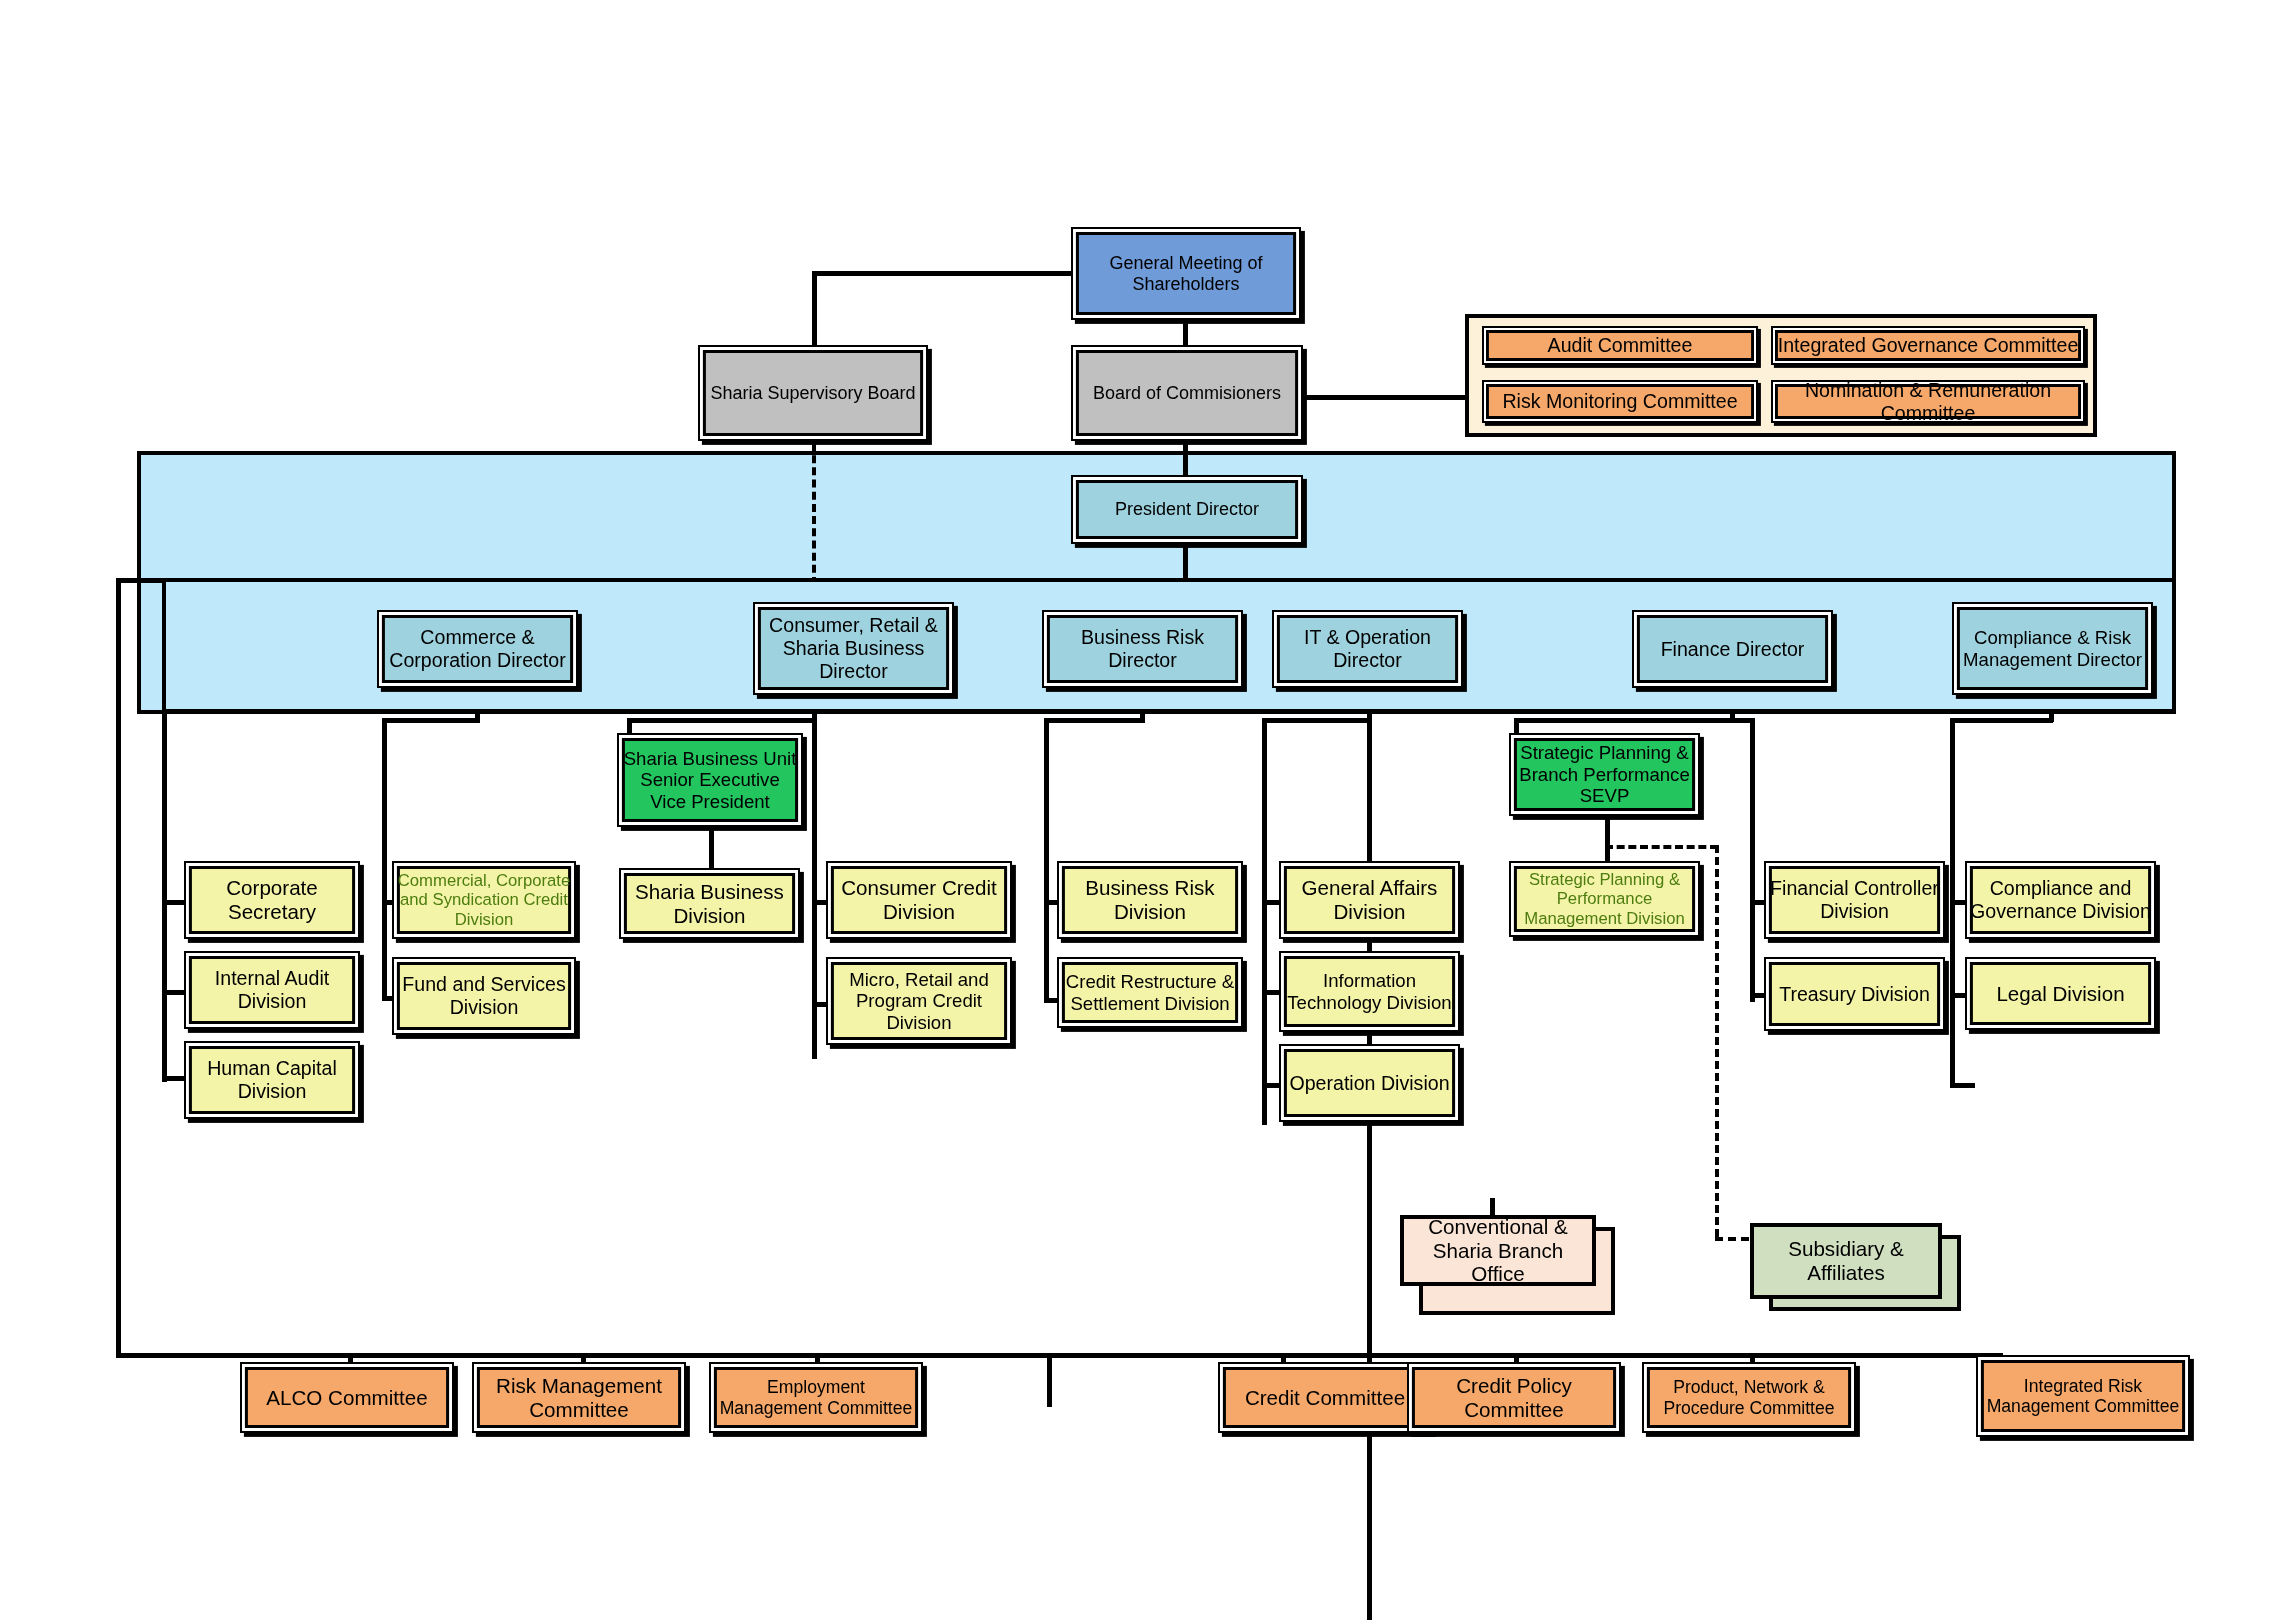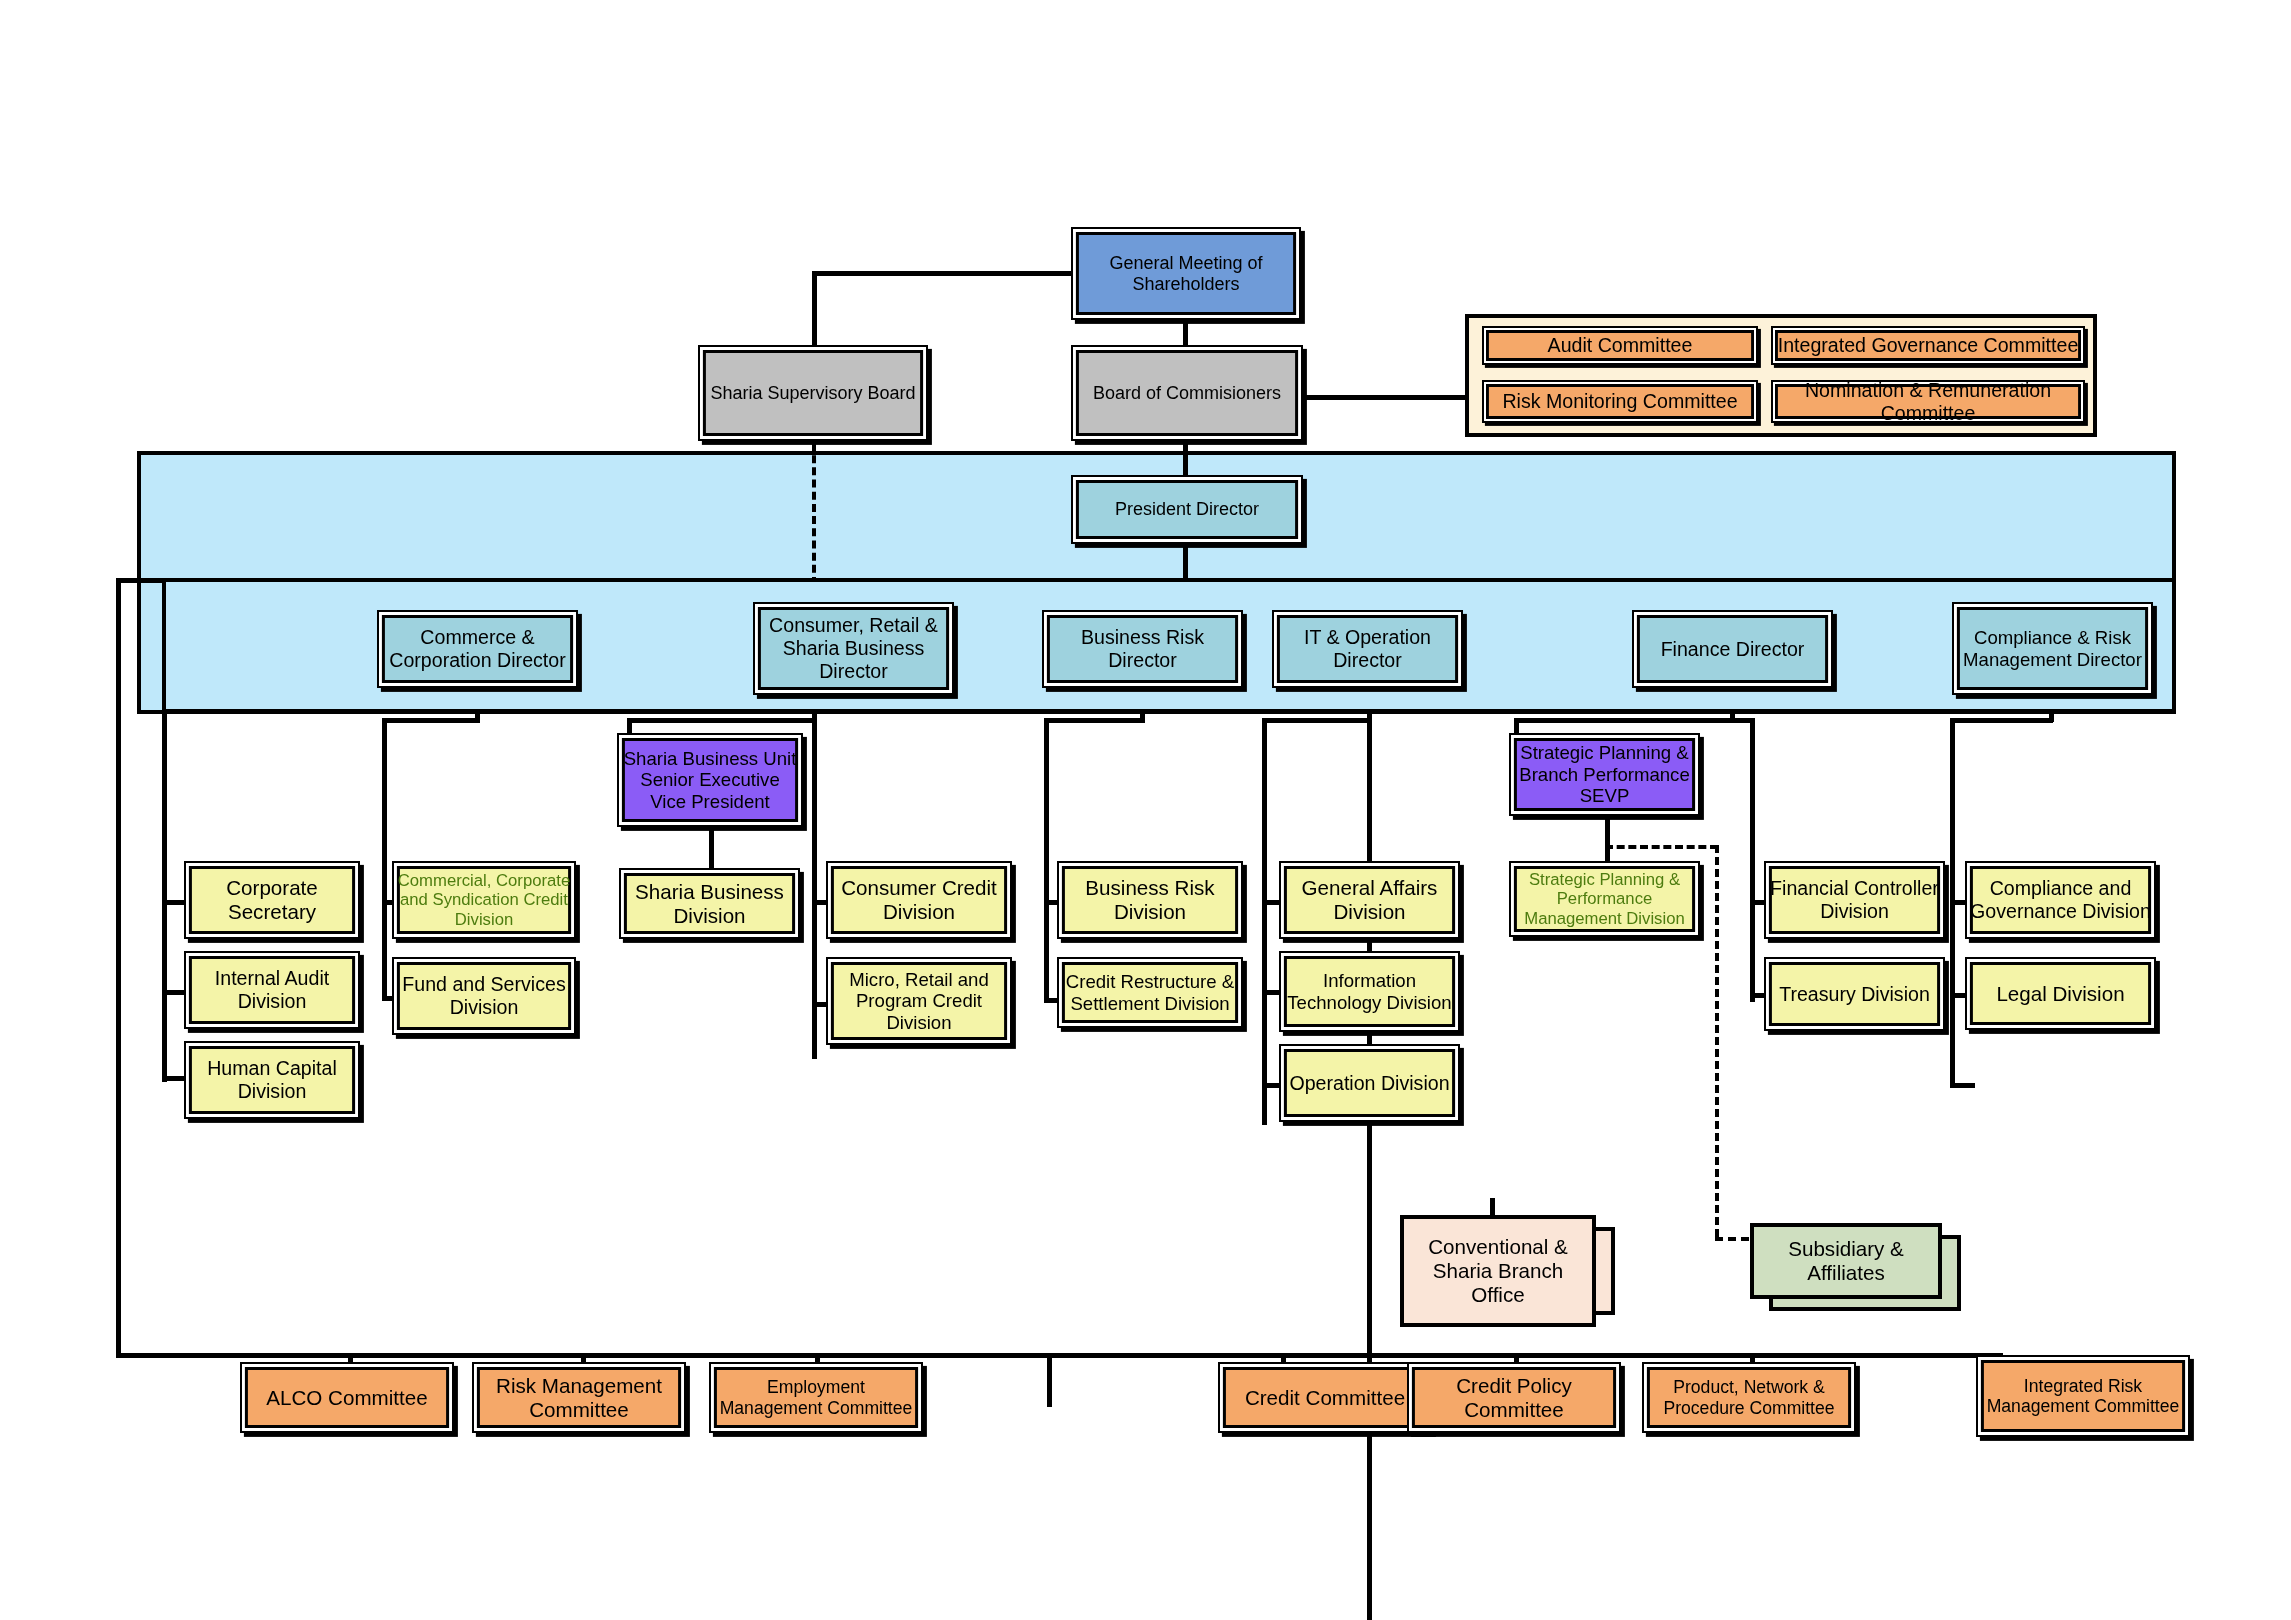--- a/index.html
+++ b/index.html
@@ -50,21 +50,21 @@
     border:2.9px solid #000000;
     box-shadow:inset 0 0 0 2px #ffffff, inset 0 0 0 4.9px #000000,
                2.9px 2.9px 0 0 #000000;
   }
 
   
   .f-gms   {background:#6f9bd8;}
   .f-grey  {background:#c0c0c0;}
   .f-teal  {background:#9ed2de;}
   .f-yellow{background:#f4f4a8;}
-  .f-purple{background:#8b5cf6;}
+  .f-purple{background:#22c55e;}
   .f-orange{background:#f5a869;}
   .f-peach {background:#fae5d7;}
   .f-green {background:#cfdfc0;}
 
   .t-grey{color:#4d7c0f;}
 
   
   .panel{
     position:absolute;
     background:#fdf2d9;
@@ -301,21 +301,21 @@
   </div>
 
   <div class="node dbl f-yellow fs-20" style="left:1965px;top:861px;width:191px;height:78px;">
     <span>Compliance and Governance Division</span>
   </div>
   <div class="node dbl f-yellow fs-21" style="left:1965px;top:957px;width:191px;height:73px;">
     <span>Legal Division</span>
   </div>
 
   <div class="stack-shadow f-peach" style="left:1419px;top:1227px;width:196px;height:88px;"></div>
-  <div class="node f-peach fs-21" style="left:1400px;top:1215px;width:196px;height:112px;border:4.9px solid #000;z-index:7;">
+  <div class="node f-peach fs-21" style="left:1400px;top:1215px;width:196px;height:71px;border:4.9px solid #000;z-index:7;">
     <span>Conventional &amp; Sharia Branch Office</span>
   </div>
 
   <div class="stack-shadow f-green" style="left:1769px;top:1235px;width:192px;height:76px;"></div>
   <div class="node f-green fs-21" style="left:1750px;top:1223px;width:192px;height:76px;border:4.9px solid #000;z-index:7;">
     <span>Subsidiary &amp; Affiliates</span>
   </div>
 
   <div class="node dbl f-orange fs-21" style="left:240px;top:1362px;width:214px;height:71px;">
     <span>ALCO Committee</span>

